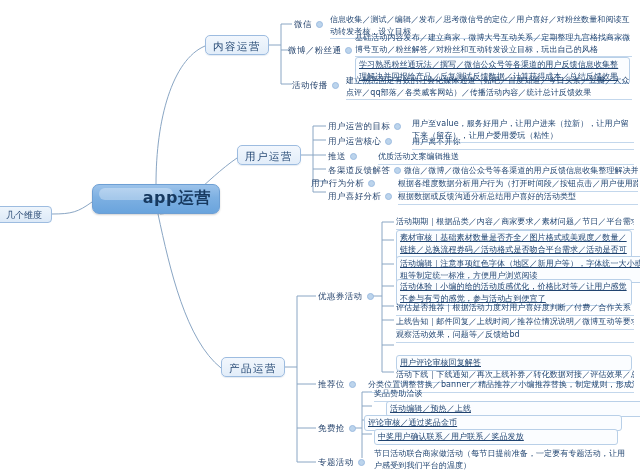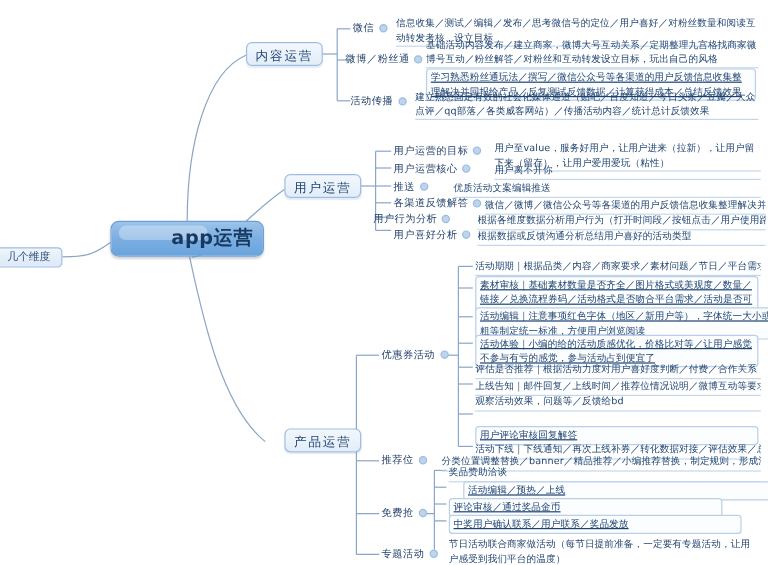--- a/index.html
+++ b/index.html
@@ -42,21 +42,21 @@
   .l1{
     border:1px solid #9dbce0;border-radius:5px;
     background:linear-gradient(180deg,#f2f7fd 0%,#e2edf9 100%);
     font-size:10.5px;color:#1f4370;text-align:center;
     letter-spacing:1.5px;padding-top:4px;
     box-shadow:0 1px 1px rgba(80,120,170,.15);
     height:20px;width:64px;
   }
   .l1.c1{left:205px;top:35px;}
   .l1.c2{left:237px;top:145px;}
-  .l1.c3{left:237px;top:357px;}
+  .l1.c3{left:221px;top:357px;}
 
   
   .l2{
     font-size:8.5px;color:#27456e;white-space:nowrap;
     letter-spacing:.4px;line-height:11px;
   }
   .bullet{
     display:inline-block;width:5px;height:5px;border-radius:50%;
     background:#bcd4ec;border:1px solid #9dbce0;margin:0 4px 1px 4px;
     vertical-align:middle;
@@ -211,21 +211,21 @@
   <div class="node l2" style="left:318px;top:379px;">
     <span>推荐位</span><span class="bullet"></span>
   </div>
   <div class="node leaf plain nowrap" style="left:368px;top:379px;width:266px;overflow:hidden;">分类位置调整替换／banner／精品推荐／小编推荐替换，制定规则，形成流程</div>
 
   <div class="node l2" style="left:318px;top:423px;">
     <span>免费抢</span><span class="bullet"></span>
   </div>
   <div class="node leaf plain nowrap" style="left:374px;top:388px;width:260px;">奖品赞助洽谈</div>
   <div class="node leaf boxed nowrap" style="left:374px;top:401px;width:258px;margin-left:12px;">活动编辑／预热／上线</div>
-  <div class="node leaf boxed nowrap" style="left:374px;top:415px;width:228px;">评论审核／通过奖品金币</div>
+  <div class="node leaf boxed nowrap" style="left:364px;top:415px;width:258px;">评论审核／通过奖品金币</div>
   <div class="node leaf boxed nowrap" style="left:374px;top:429px;width:244px;">中奖用户确认联系／用户联系／奖品发放</div>
 
   <div class="node l2" style="left:318px;top:457px;">
     <span>专题活动</span><span class="bullet"></span>
   </div>
   <div class="node leaf plain" style="left:374px;top:448px;width:258px;">节日活动联合商家做活动（每节日提前准备，一定要有专题活动，让用户感受到我们平台的温度）</div>
 
 </div>
 
 </body></html>

